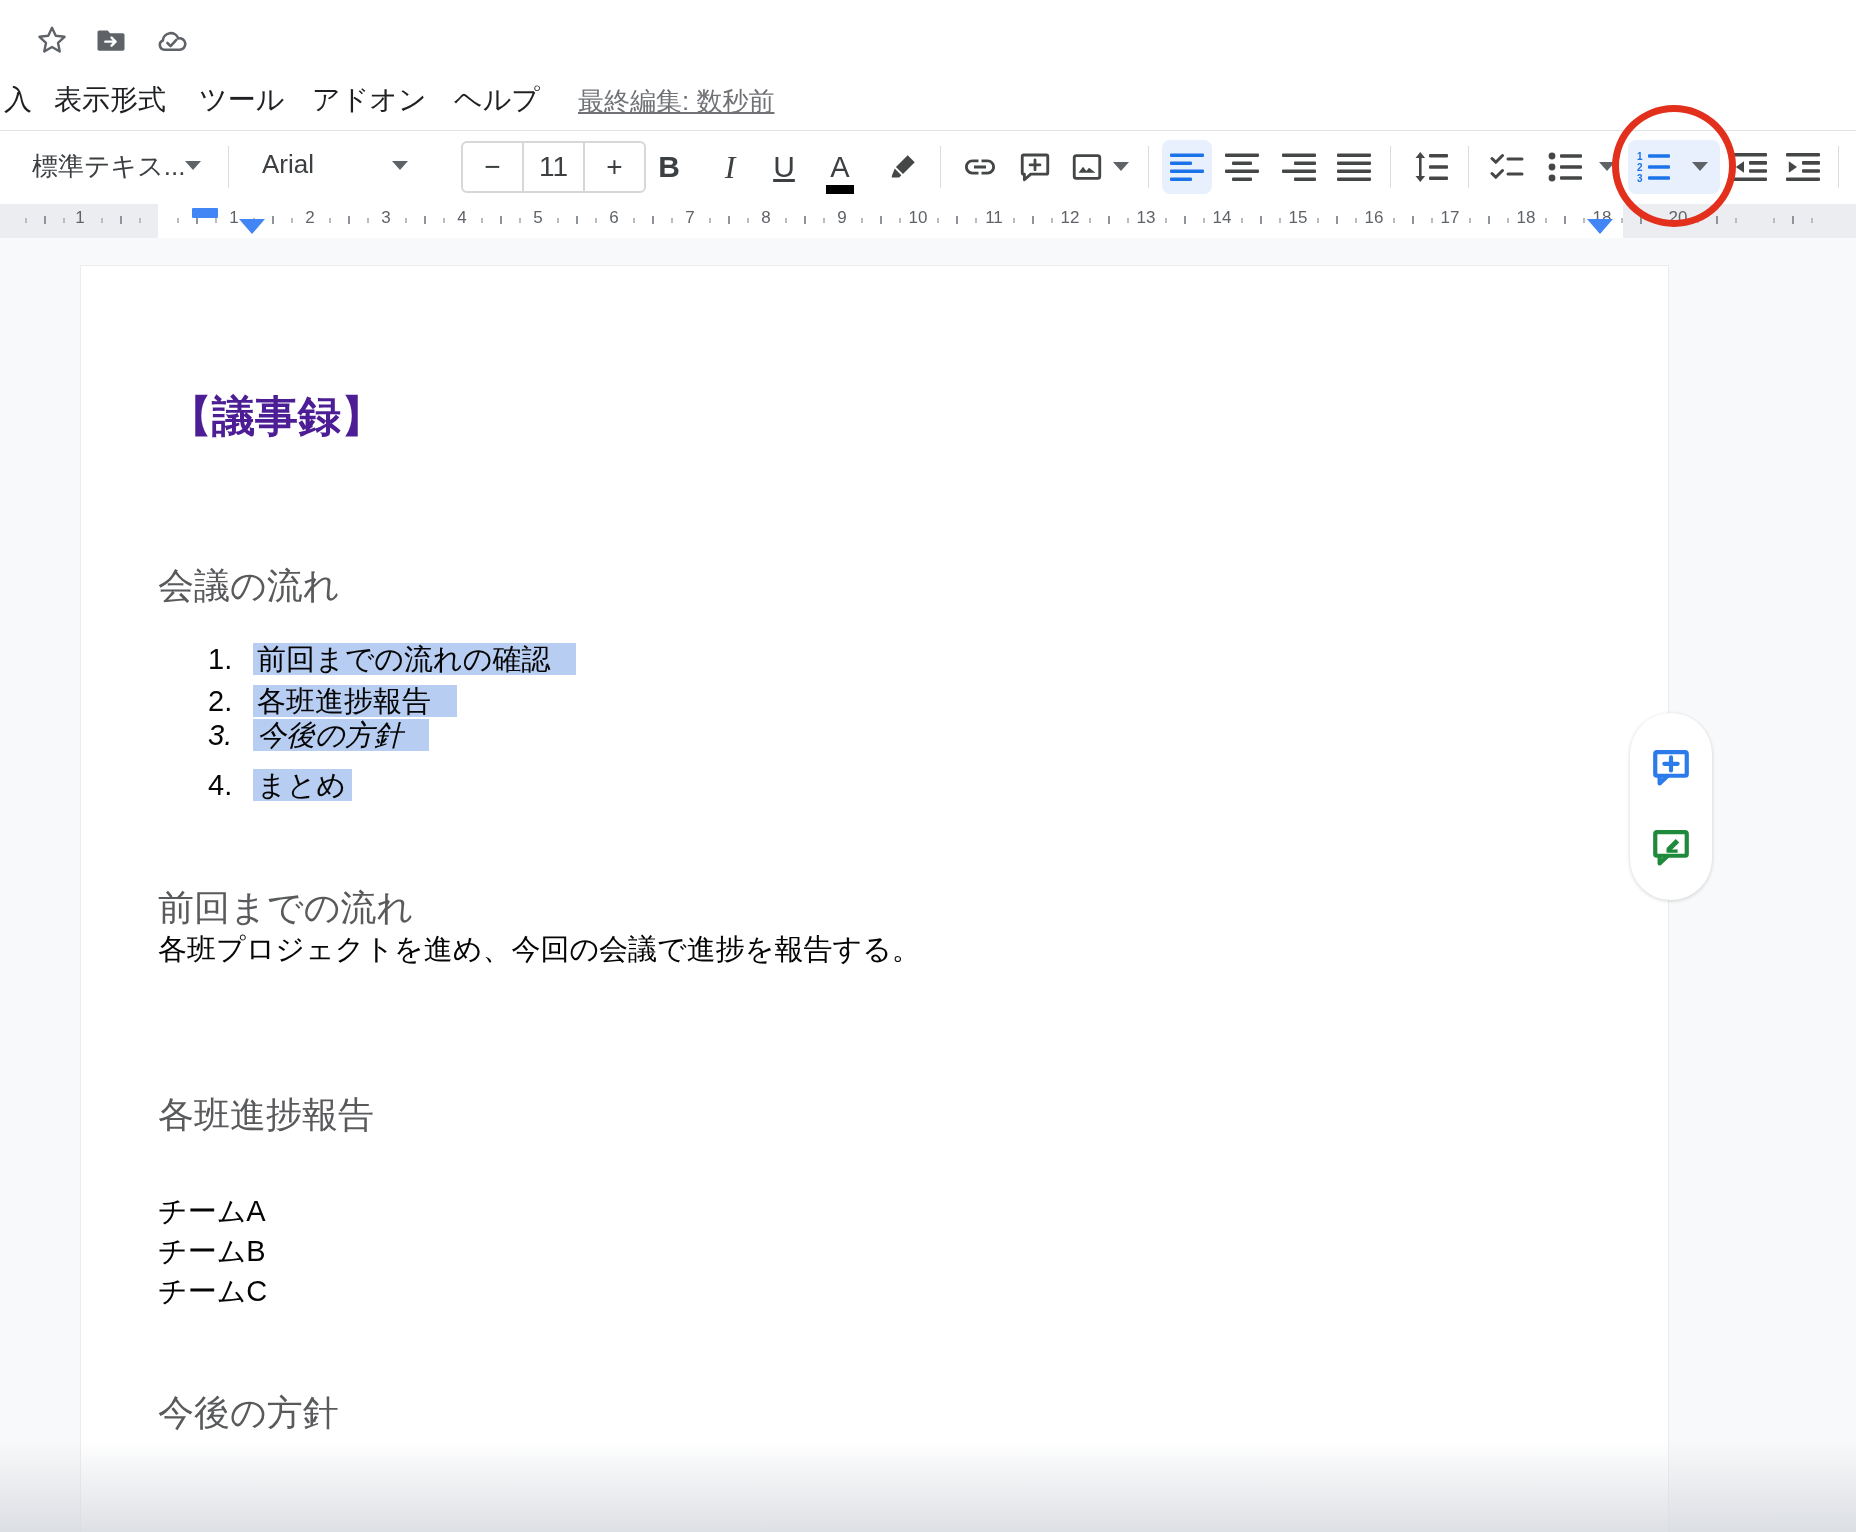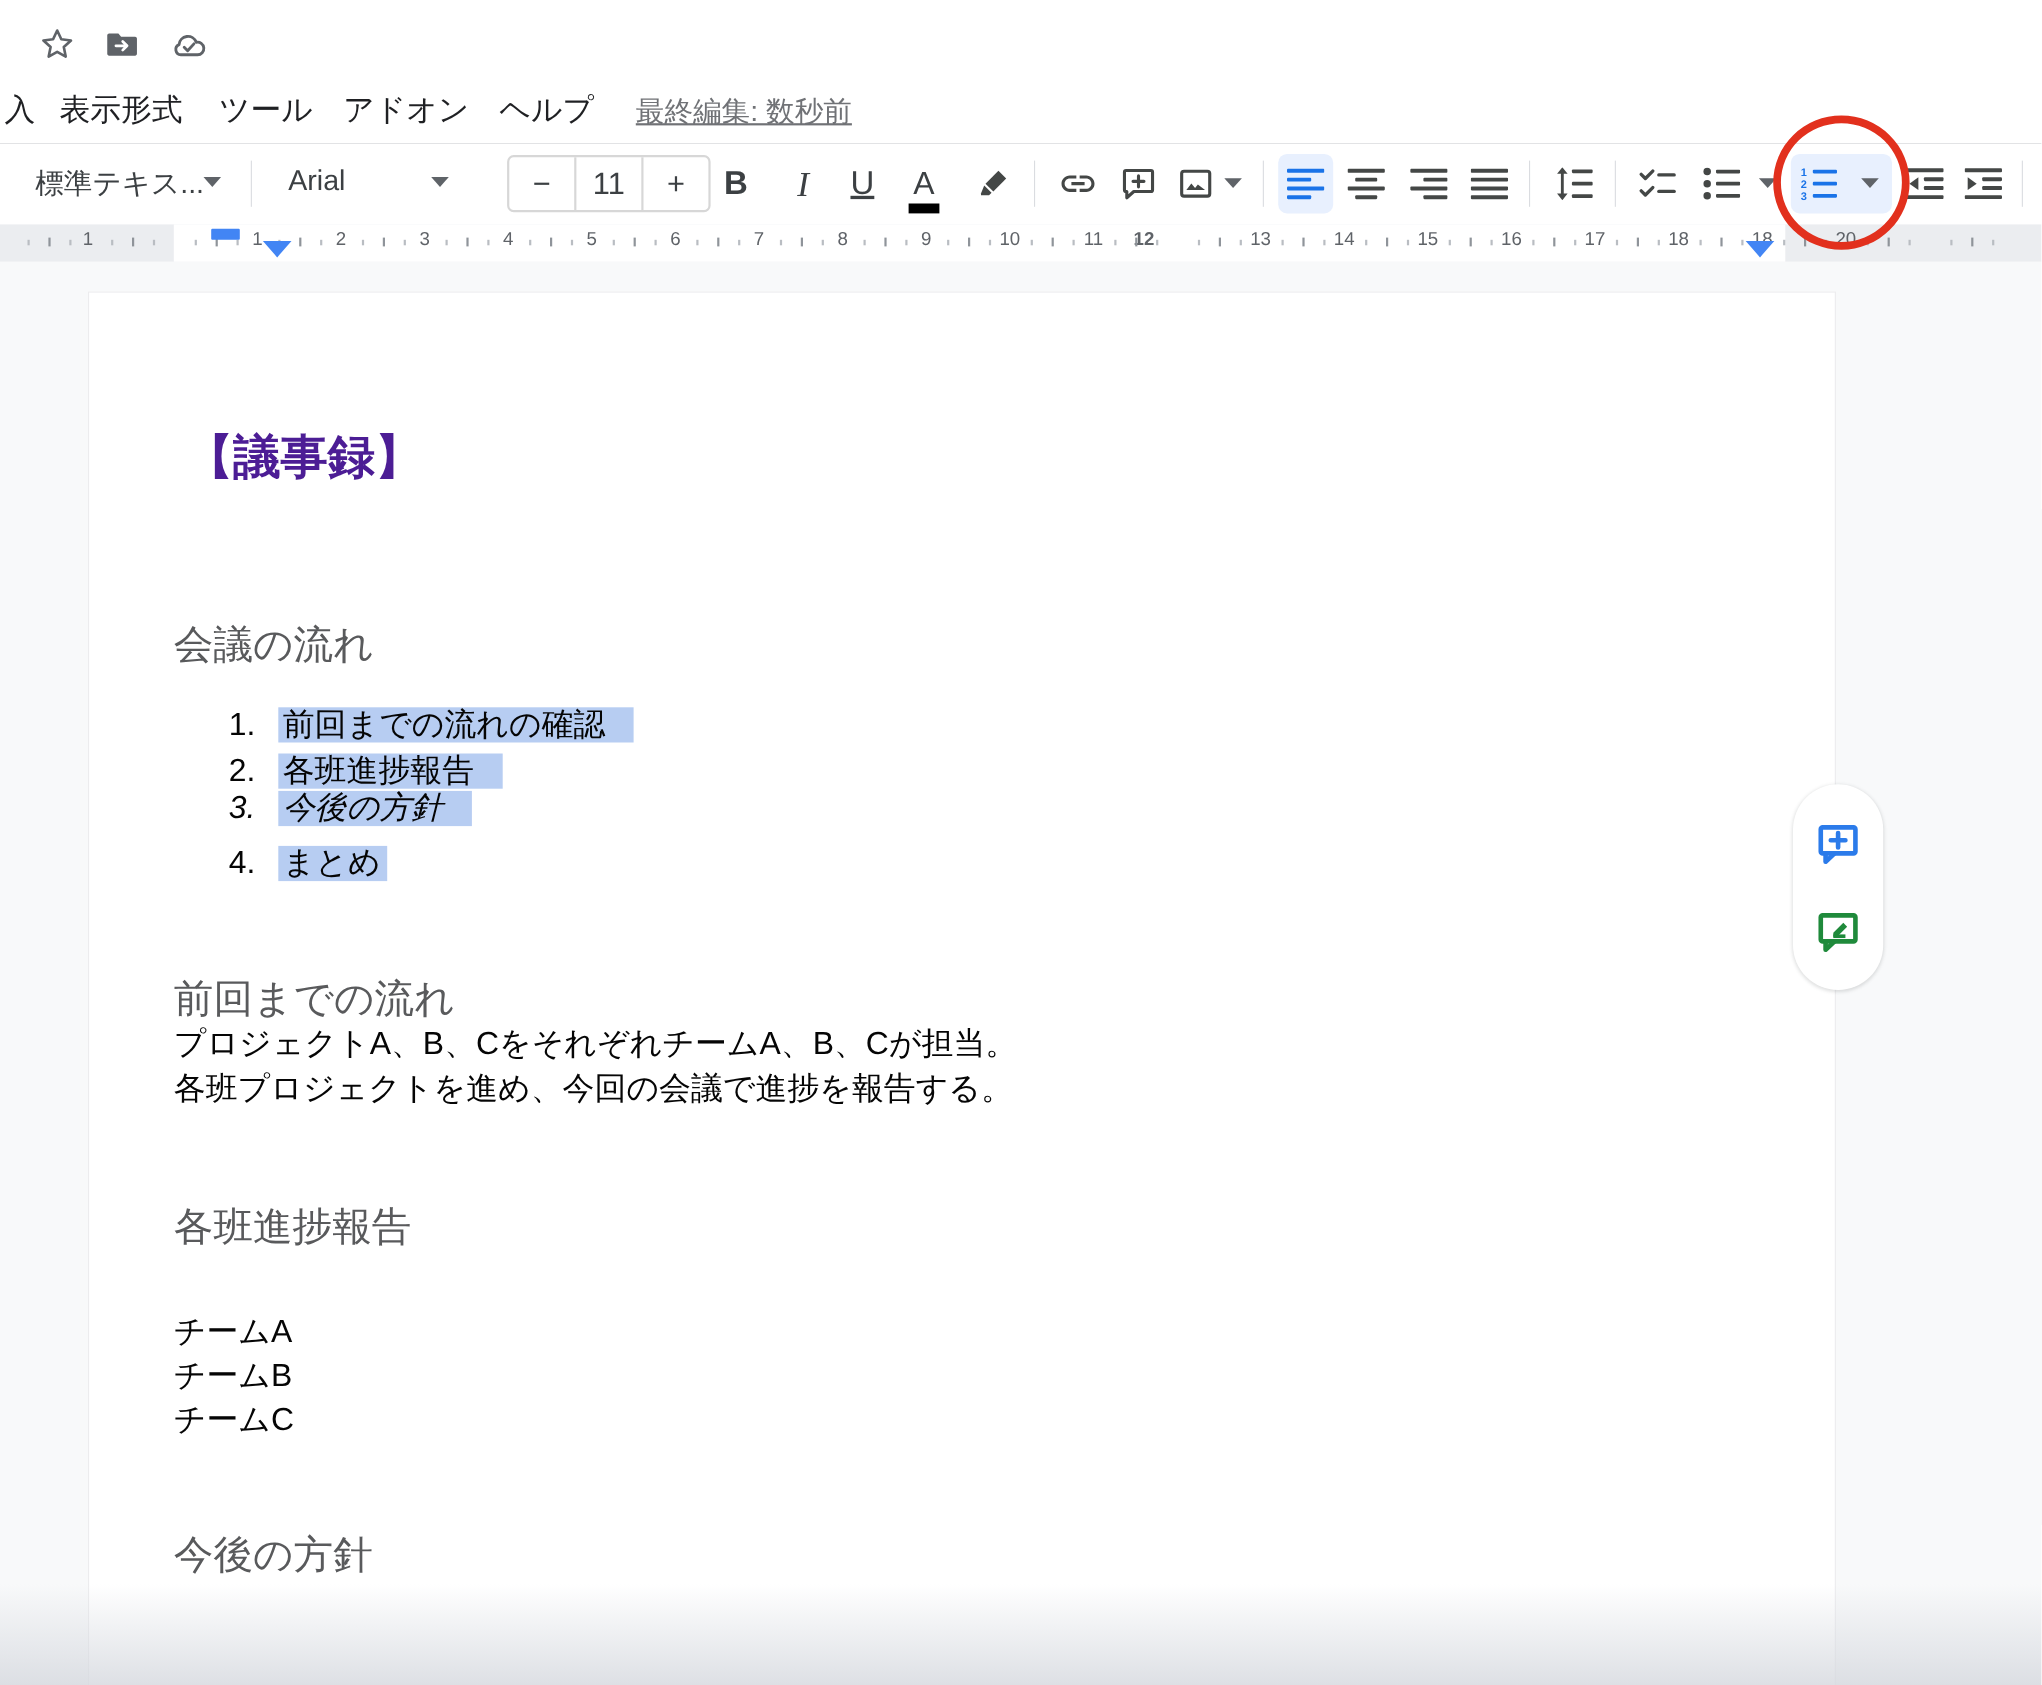--- a/index.html
+++ b/index.html
@@ -290,21 +290,21 @@
       <span class="ruler-num" style="left: 310px;">2</span>
       <span class="ruler-num" style="left: 386px;">3</span>
       <span class="ruler-num" style="left: 462px;">4</span>
       <span class="ruler-num" style="left: 538px;">5</span>
       <span class="ruler-num" style="left: 614px;">6</span>
       <span class="ruler-num" style="left: 690px;">7</span>
       <span class="ruler-num" style="left: 766px;">8</span>
       <span class="ruler-num" style="left: 842px;">9</span>
       <span class="ruler-num" style="left: 918px;">10</span>
       <span class="ruler-num" style="left: 994px;">11</span>
-      <span class="ruler-num" style="left: 1040px; font-weight: bold;">12</span>
+      <span class="ruler-num" style="left: 1070px;">12</span>
       <span class="ruler-num" style="left: 1146px;">13</span>
       <span class="ruler-num" style="left: 1222px;">14</span>
       <span class="ruler-num" style="left: 1298px;">15</span>
       <span class="ruler-num" style="left: 1374px;">16</span>
       <span class="ruler-num" style="left: 1450px;">17</span>
       <span class="ruler-num" style="left: 1526px;">18</span>
       <span class="ruler-num" style="left: 1602px;">18</span>
       <span class="ruler-num" style="left: 1678px;">20</span>
       <span class="ruler-tick" style="left: 25px;"></span>
       <span class="ruler-tick mid" style="left: 44px;"></span>
@@ -399,21 +399,20 @@
     </div>
     <div class="agenda-row" style="top:448px;font-style:italic;">
       <span class="agenda-num">3.</span><span class="agenda-hl">今後の方針</span>
     </div>
     <div class="agenda-row last" style="top:498px;">
       <span class="agenda-num">4.</span><span class="agenda-hl">まとめ</span>
     </div>
 
     <div class="doc-heading" style="top:618px;">前回までの流れ</div>
     <div class="doc-body" style="top:663px;">
-      <div>プロジェクトA、B、CをそれぞれチームA、B、Cが担当。</div>
       <div>各班プロジェクトを進め、今回の会議で進捗を報告する。</div>
     </div>
 
     <div class="doc-heading" style="top:825px;">各班進捗報告</div>
     <div class="doc-body" style="top:925px;line-height:40px;">
       <div>チームA</div>
       <div>チームB</div>
       <div>チームC</div>
     </div>
 

